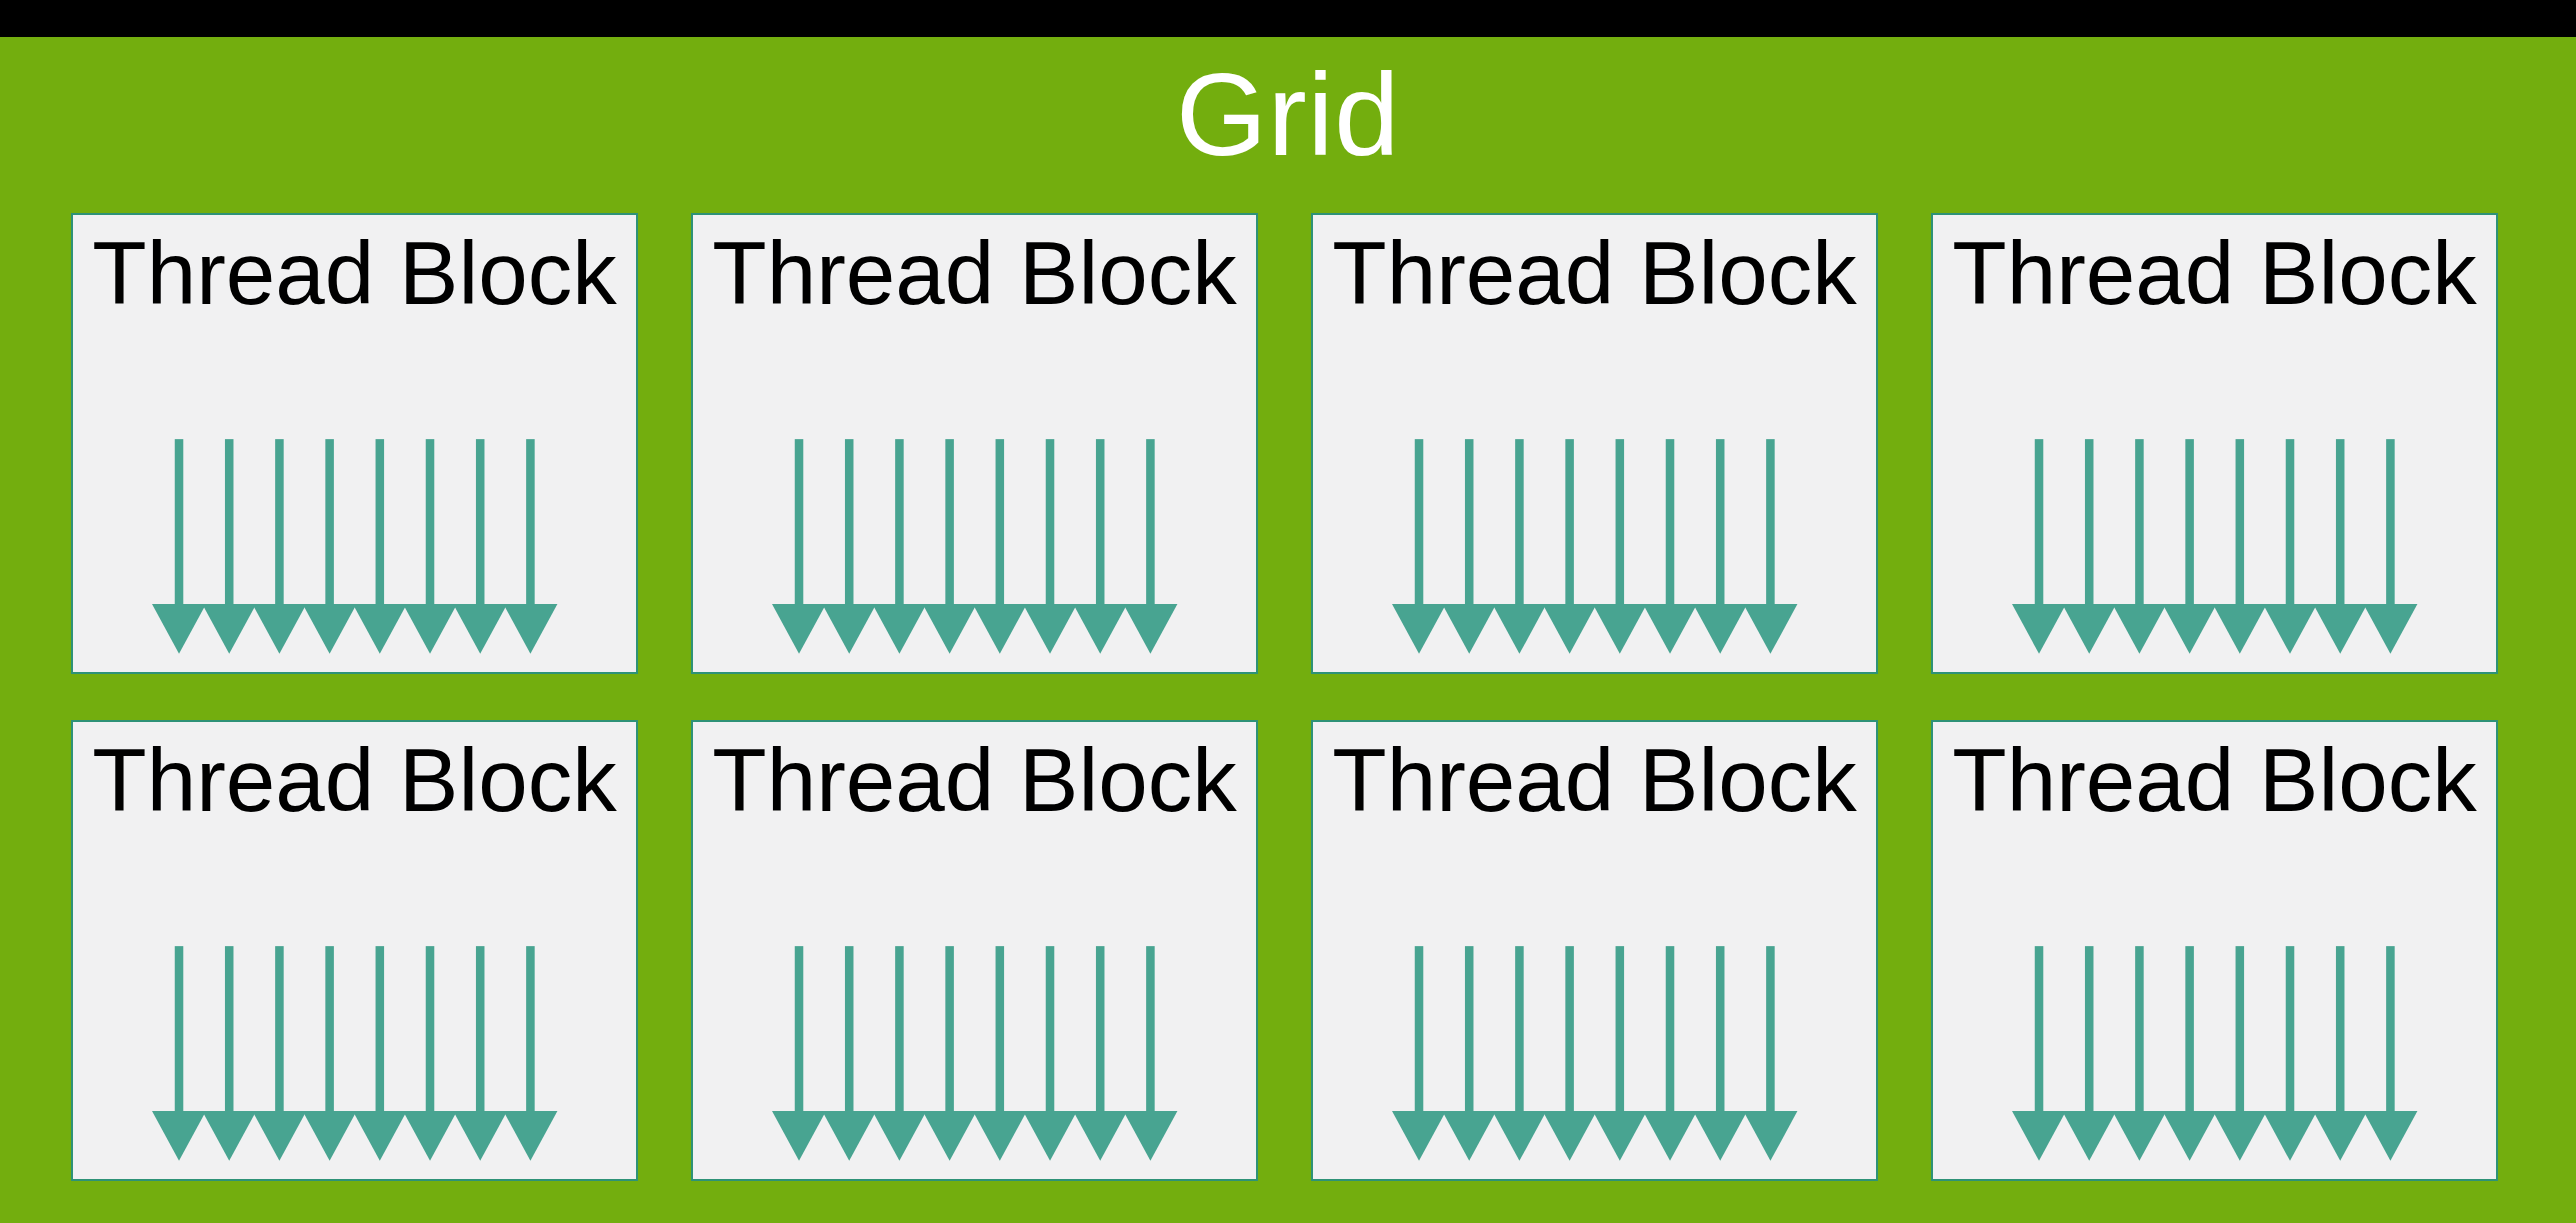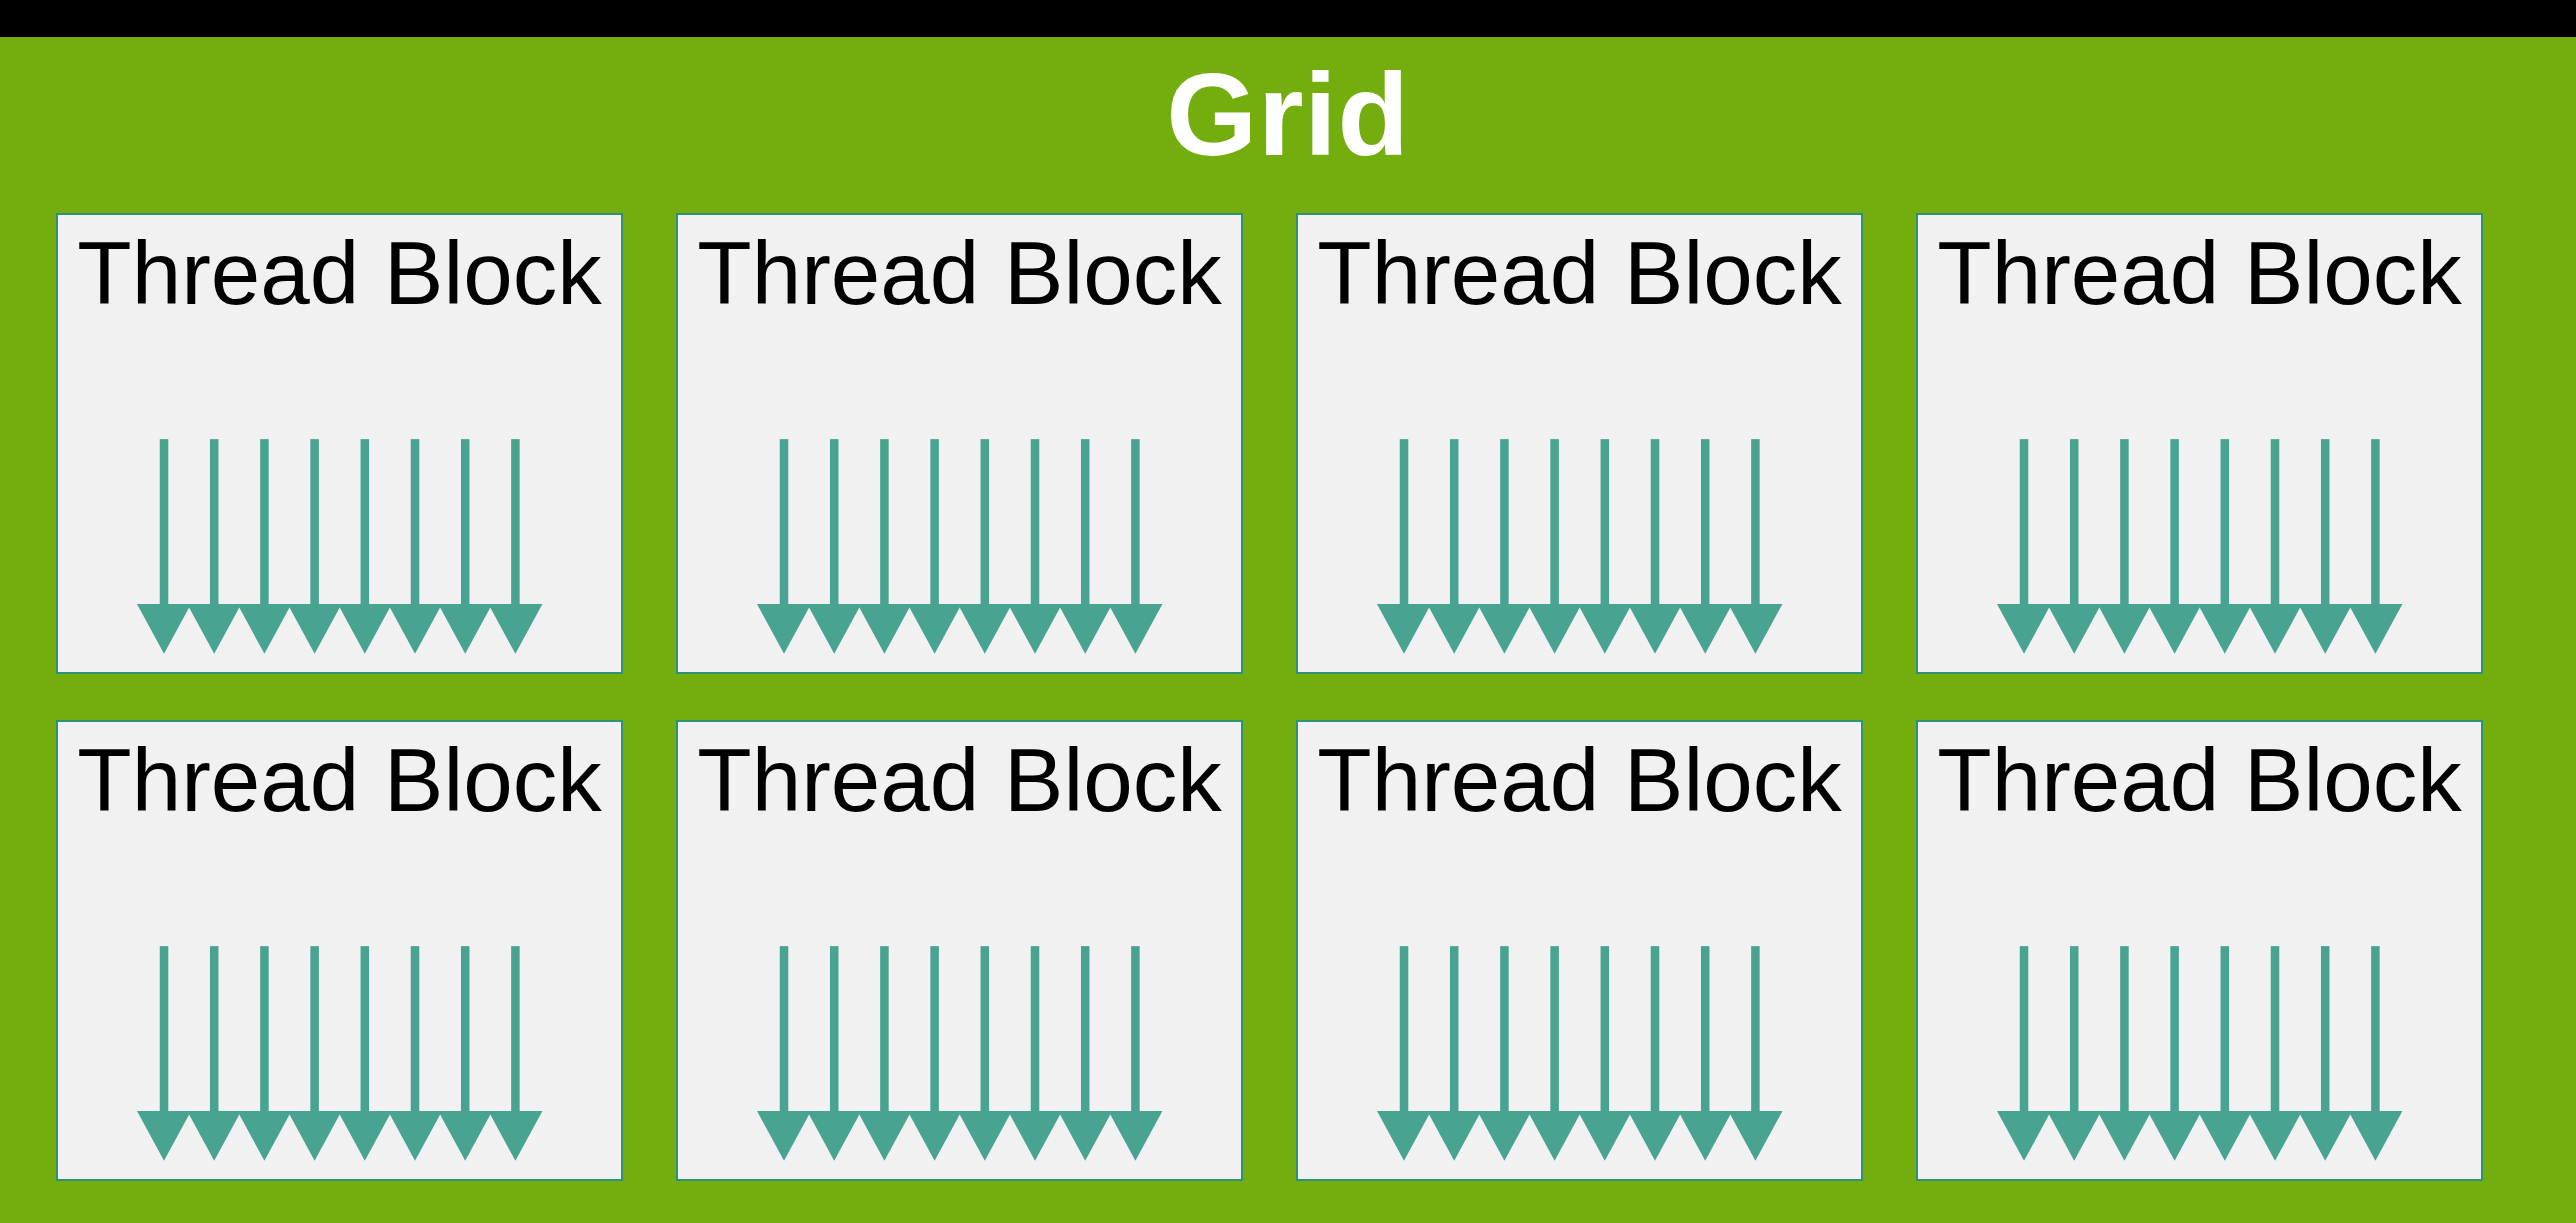--- a/index.html
+++ b/index.html
@@ -33,28 +33,28 @@
     top: 0; left: 0;
     width: 2576px;
     height: 176px;
     display: flex;
     align-items: center;
     justify-content: center;
   }
   .title {
     color: var(--c-white, #ffffff);
     font-size: 117px;
-    font-weight: bold;
+    font-weight: normal;
     line-height: 1;
     transform: translateY(-11.4px);
     letter-spacing: 0.7px;
   }
   .blocks {
     position: absolute;
-    left: 56px;
+    left: 71px;
     top: 176px;
     display: grid;
     grid-template-columns: repeat(4, 567px);
     grid-auto-rows: 461px;
     column-gap: 53px;
     row-gap: 46px;
   }
   .block {
     box-sizing: border-box;
     background: var(--c-boxfill, #f1f1f2);

